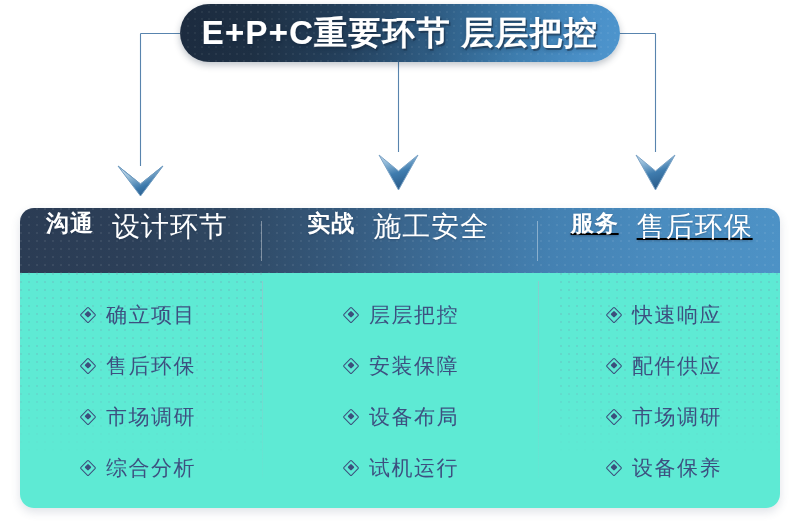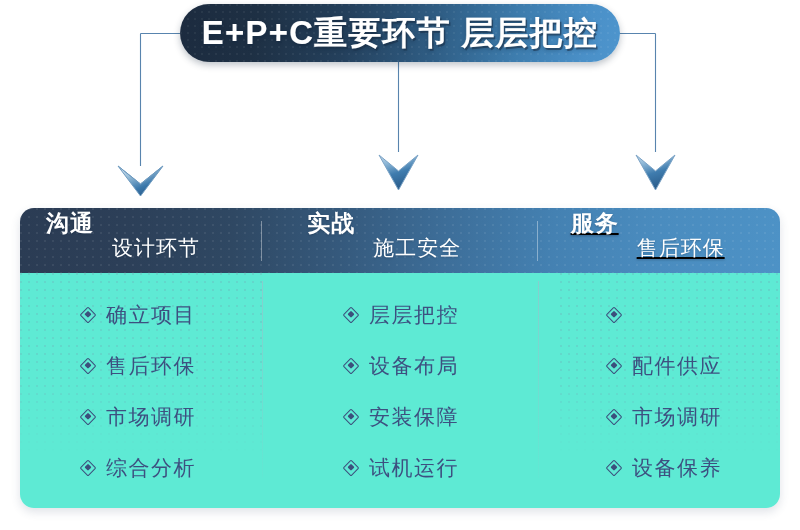--- a/index.html
+++ b/index.html
@@ -138,27 +138,26 @@
   .hdr-strong {
     color: #ffffff;
     font-size: 23px;
     font-weight: bold;
     letter-spacing: 1px;
     white-space: nowrap;
     text-shadow: 0 1px 2px rgba(15,35,60,0.35);
   }
   .hdr-light {
     color: #ffffff;
-    font-size: 21px;
+    font-size: 28px;
     font-weight: normal;
     letter-spacing: 1px;
     white-space: nowrap;
     margin-left: 18px;
     text-shadow: 0 1px 2px rgba(15,35,60,0.3);
-    margin-top: 26px;
   }
 
   
   #panel-body {
     position: relative;
     height: 235px;
     background: #5eead4;
     display: flex;
   }
 
@@ -317,36 +316,37 @@
       </div>
 
       <div class="body-col b2">
         <div class="dots d2"></div>
         <div class="item">
           <span class="bullet"></span>
           <span class="item-label">层层把控</span>
         </div>
         <div class="item">
           <span class="bullet"></span>
+          <span class="item-label">安装保障</span>
+        </div>
+        <div class="item">
+          <span class="bullet"></span>
           <span class="item-label">设备布局</span>
-        </div>
-        <div class="item">
-          <span class="bullet"></span>
-          <span class="item-label">安装保障</span>
         </div>
         <div class="item">
           <span class="bullet"></span>
           <span class="item-label">试机运行</span>
         </div>
       </div>
 
       <div class="body-col b3">
         <div class="dots d3"></div>
         <div class="item">
           <span class="bullet"></span>
+          <span class="item-label">快速响应</span>
         </div>
         <div class="item">
           <span class="bullet"></span>
           <span class="item-label">配件供应</span>
         </div>
         <div class="item">
           <span class="bullet"></span>
           <span class="item-label">市场调研</span>
         </div>
         <div class="item">

